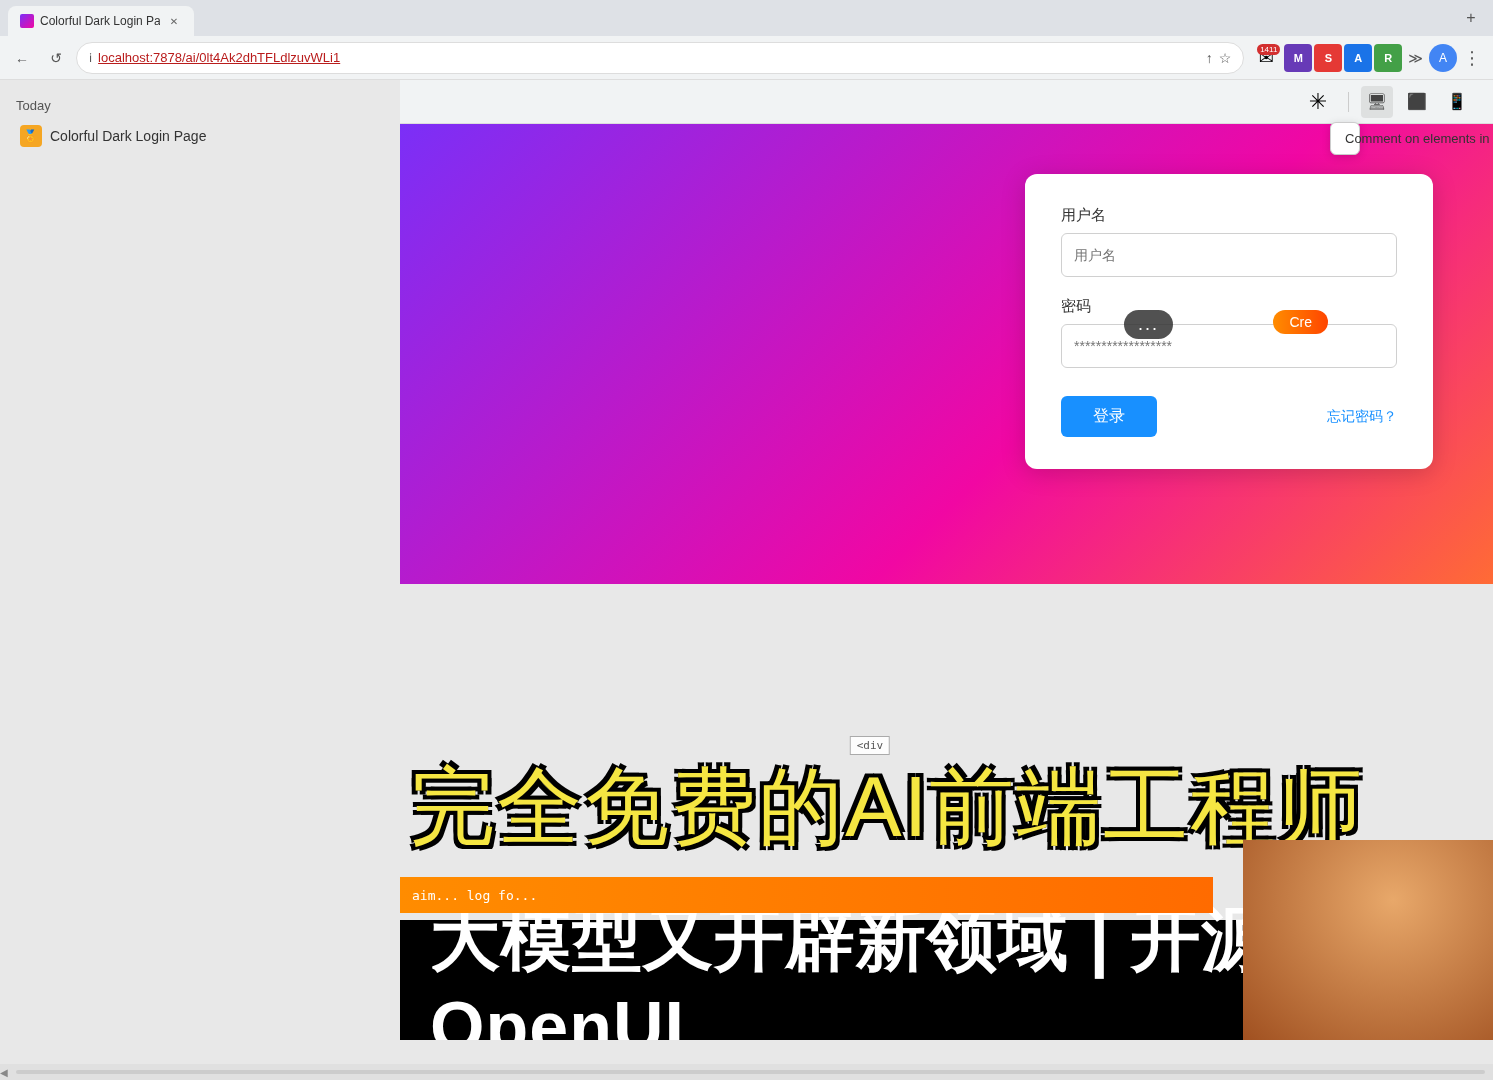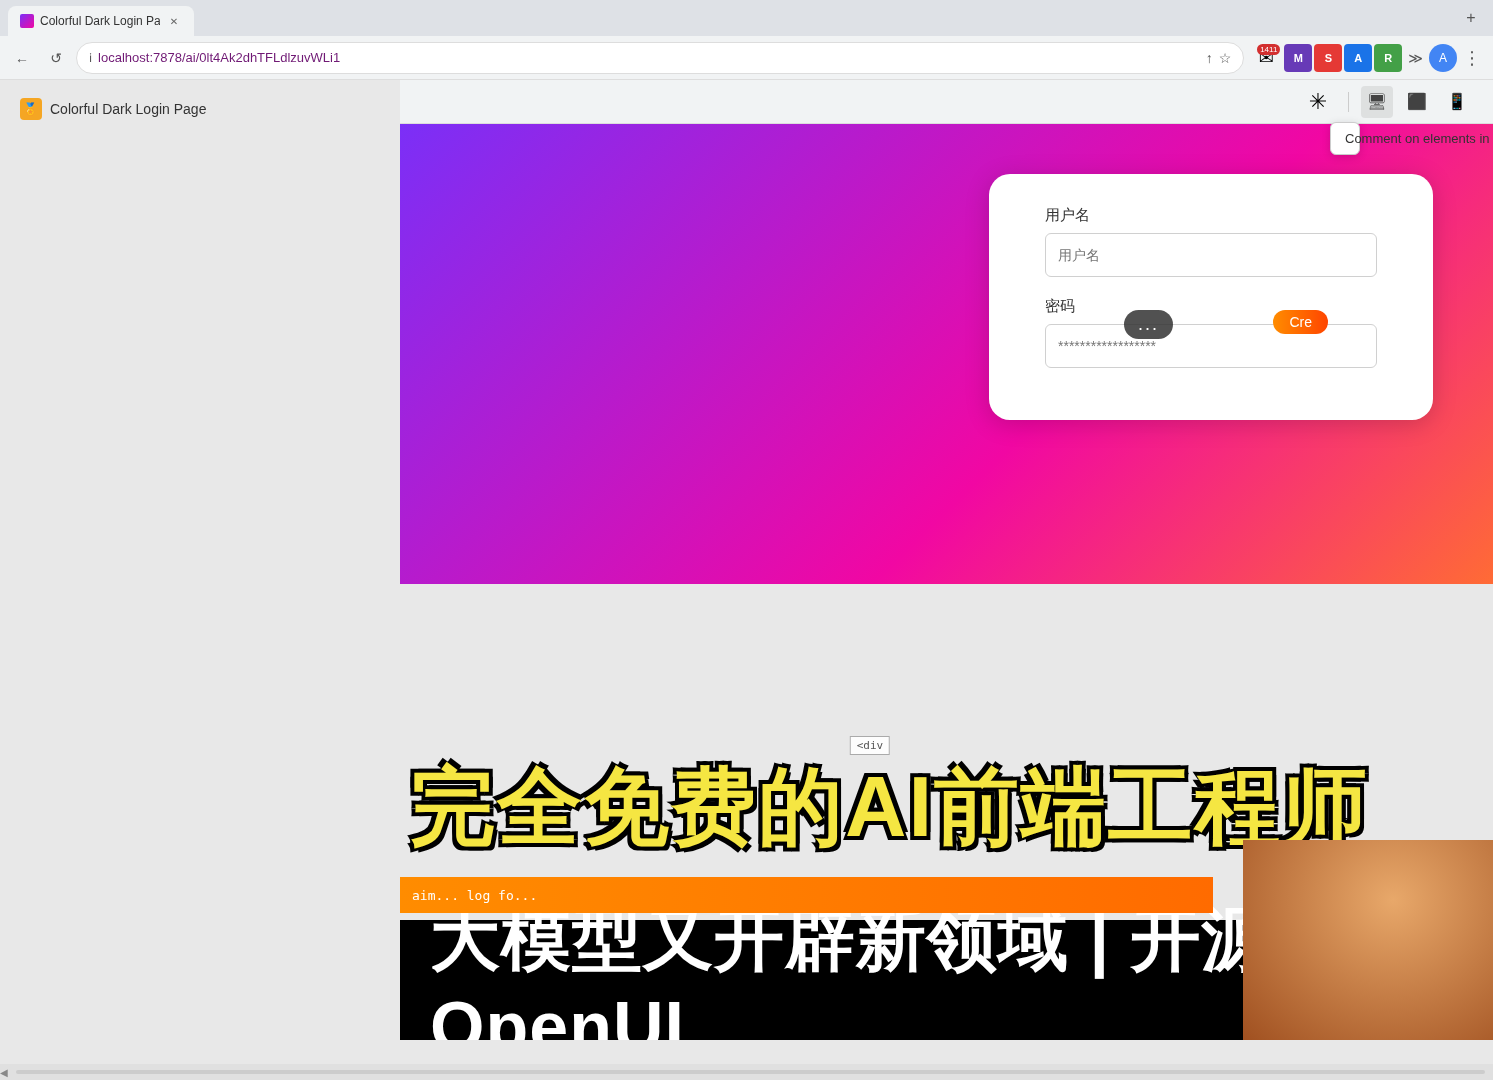--- a/index.html
+++ b/index.html
@@ -71,21 +71,22 @@
       gap: 6px;
       border: 1px solid #ddd;
     }
     .address-lock {
       color: #555;
       font-size: 12px;
     }
     .address-text {
       flex: 1;
       font-size: 13px;
-      color: #701a75;
+      color: #b91c1c;
+      text-decoration: underline;
     }
     .toolbar-icons {
       display: flex;
       align-items: center;
       gap: 2px;
     }
 
     
     .main-layout {
       display: flex;
@@ -179,24 +180,24 @@
       color: #333;
       white-space: nowrap;
       box-shadow: 0 2px 8px rgba(0,0,0,0.15);
     }
 
     
     .login-card {
       position: absolute;
       top: 50px;
       right: 60px;
-      width: 444px;
+      width: 408px;
       background: white;
-      border-radius: 21px;
-      padding: 32px 56px;
+      border-radius: 12px;
+      padding: 32px 36px;
       box-shadow: 0 4px 24px rgba(0,0,0,0.18);
       z-index: 20;
     }
     .login-field-label {
       font-size: 15px;
       color: #333;
       margin-bottom: 8px;
       font-weight: 500;
     }
     .login-input {
@@ -253,21 +254,21 @@
     .bottom-overlay {
       position: absolute;
       bottom: 0;
       left: 0;
       right: 0;
       height: 280px;
       z-index: 40;
     }
     .chinese-big-text {
       font-size: 90px;
-      font-weight: 700;
+      font-weight: 400;
       color: #f5e642;
       text-shadow: -4px -4px 0 #000, 4px -4px 0 #000, -4px 4px 0 #000, 4px 4px 0 #000, 0 0 0 #000;
       font-family: 'Arial Black', 'Microsoft YaHei', sans-serif;
       line-height: 1;
       letter-spacing: 2px;
     }
     .bottom-banner {
       position: absolute;
       bottom: 0;
       left: 0;
@@ -378,20 +379,21 @@
 
       <div style="width:28px;height:28px;background:#4285f4;border-radius:50%;display:flex;align-items:center;justify-content:center;font-size:12px;color:white;cursor:pointer;">A</div>
       <div style="font-size:18px;color:#555;cursor:pointer;padding:0 4px;">⋮</div>
     </div>
   </div>
 </div>
 
 <div class="main-layout">
 
   <div class="sidebar">
+    <div class="sidebar-section-label">Today</div>
     <div class="sidebar-item">
       <div class="sidebar-item-icon">
         <span>🏅</span>
       </div>
       <span>Colorful Dark Login Page</span>
     </div>
   </div>
 
   <div class="content-area">
 
@@ -412,20 +414,24 @@
 
     <div class="preview-bg" style="top:44px;"></div>
 
     <div class="login-card" style="top:94px;">
       <div class="login-field-label">用户名</div>
       <input class="login-input" type="text" placeholder="用户名" style="">
 
       <div class="login-field-label">密码</div>
       <input class="login-input" type="text" placeholder="******************" style="">
 
+      <div class="login-actions">
+        <button class="login-btn">登录</button>
+        <a class="forgot-link" href="#">忘记密码？</a>
+      </div>
     </div>
 
     <div class="div-tag" style="bottom:285px;left:43%;">&lt;div</div>
 
     <button class="more-options-btn" style="top:230px;right:320px;">...</button>
     <button class="cre-btn" style="top:230px;right:165px;text-align:center;">Cre</button>
 
     <div class="orange-bar" style="bottom:127px;">
       <span class="orange-bar-text">aim... log fo...</span>
     </div>

